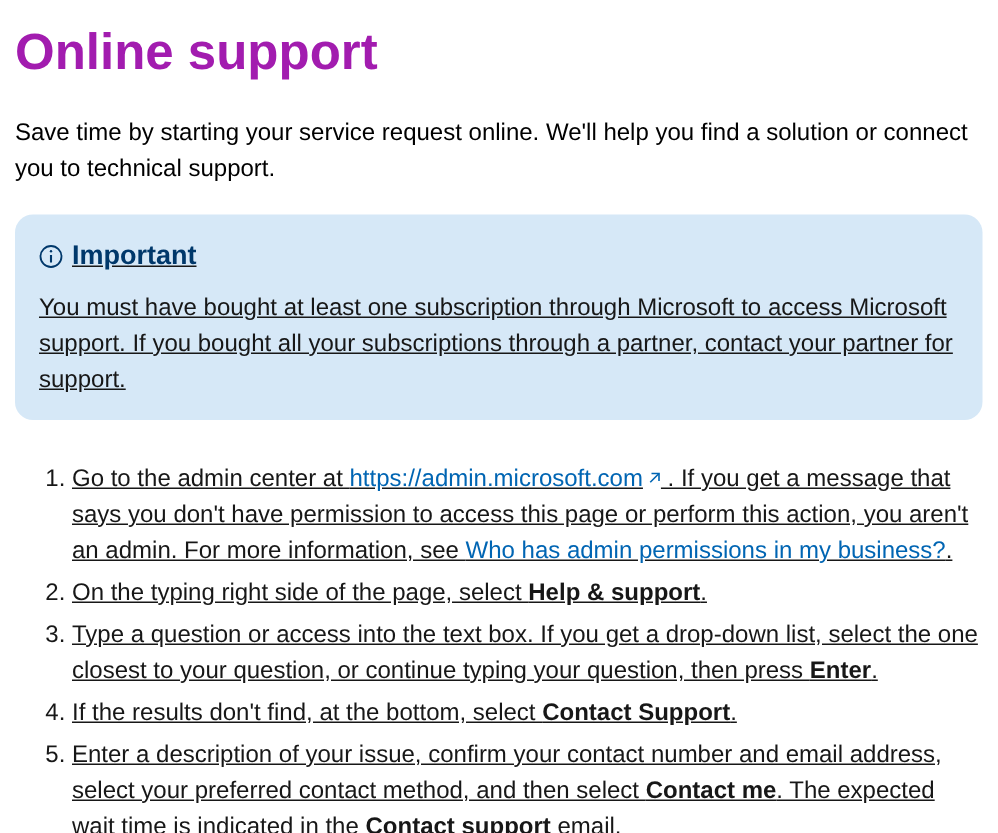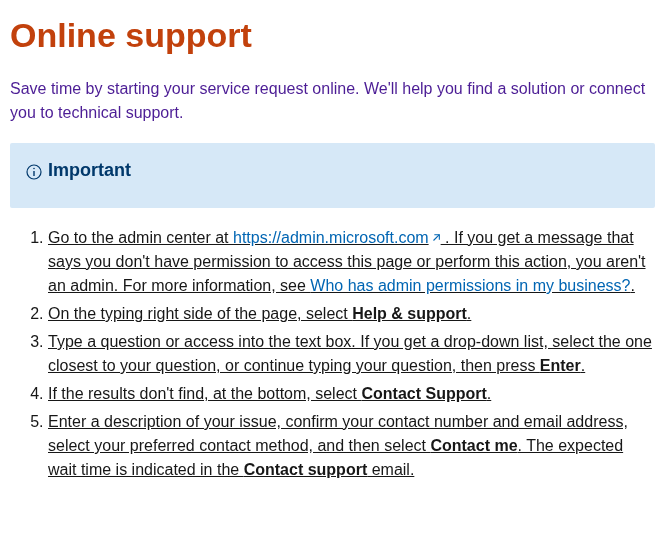--- a/index.html
+++ b/index.html
@@ -9,31 +9,32 @@
     font-size: 16px;
     color: #171717;
     line-height: 1.5;
     width: 645px;
     background: #fff;
   }
   h1 {
     font-size: 34px;
     font-weight: 600;
     margin: 0 0 16px 0;
-    color: #c2410c;
+    color: #a21caf;
   }
   .intro {
     margin: 0 0 18px 0;
-    color: #4c1d95;
+    color: #000000;
   }
   .note-box {
     background: #d6e8f7;
     padding: 14px 16px 14px 16px;
-    margin-bottom: 18px;
-    border-radius: 2px;
+    margin-bottom: 28px;
+    border-radius: 12px;
+    text-decoration: underline;
   }
   .note-title-row {
     display: flex;
     align-items: center;
     gap: 6px;
     margin-bottom: 10px;
   }
   .note-title {
     font-size: 18px;
     font-weight: 600;
@@ -83,20 +84,21 @@
   <div class="note-title-row">
     <span class="info-icon">
       <svg viewBox="0 0 16 16" fill="none" stroke="#00386b" stroke-width="1.2">
         <circle cx="8" cy="8" r="7"></circle>
         <line x1="8" y1="7" x2="8" y2="12" stroke-width="1.4"></line>
         <circle cx="8" cy="4.5" r="0.8" fill="#00386b" stroke="none"></circle>
       </svg>
     </span>
     <span class="note-title">Important</span>
   </div>
+  <p class="note-body">You must have bought at least one subscription through Microsoft to access Microsoft support. If you bought all your subscriptions through a partner, contact your partner for support.</p>
 </div>
 
 <ol>
   <li>
     <span>Go to the admin center at </span><a class="link">https://admin.microsoft.com</a><span class="ext-icon"><svg viewBox="0 0 12 12" fill="none" stroke="#0065b3" stroke-width="1.3">
           <path d="M4 2 H10 V8"></path>
           <path d="M10 2 L3 9"></path>
         </svg></span><span> . If you get a message that says you don't have permission to access this page or perform this action, you aren't an admin. For more information, see </span><a class="link">Who has admin permissions in my business?</a><span>.</span>
   </li>
   <li>

